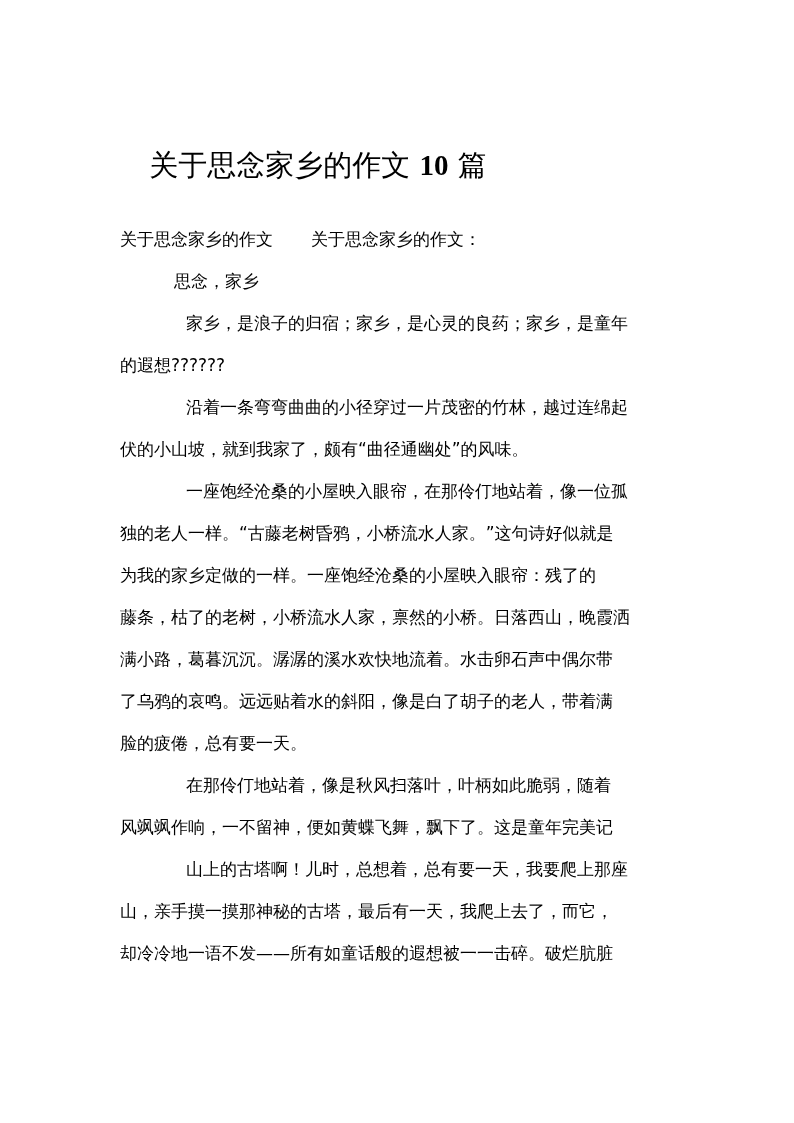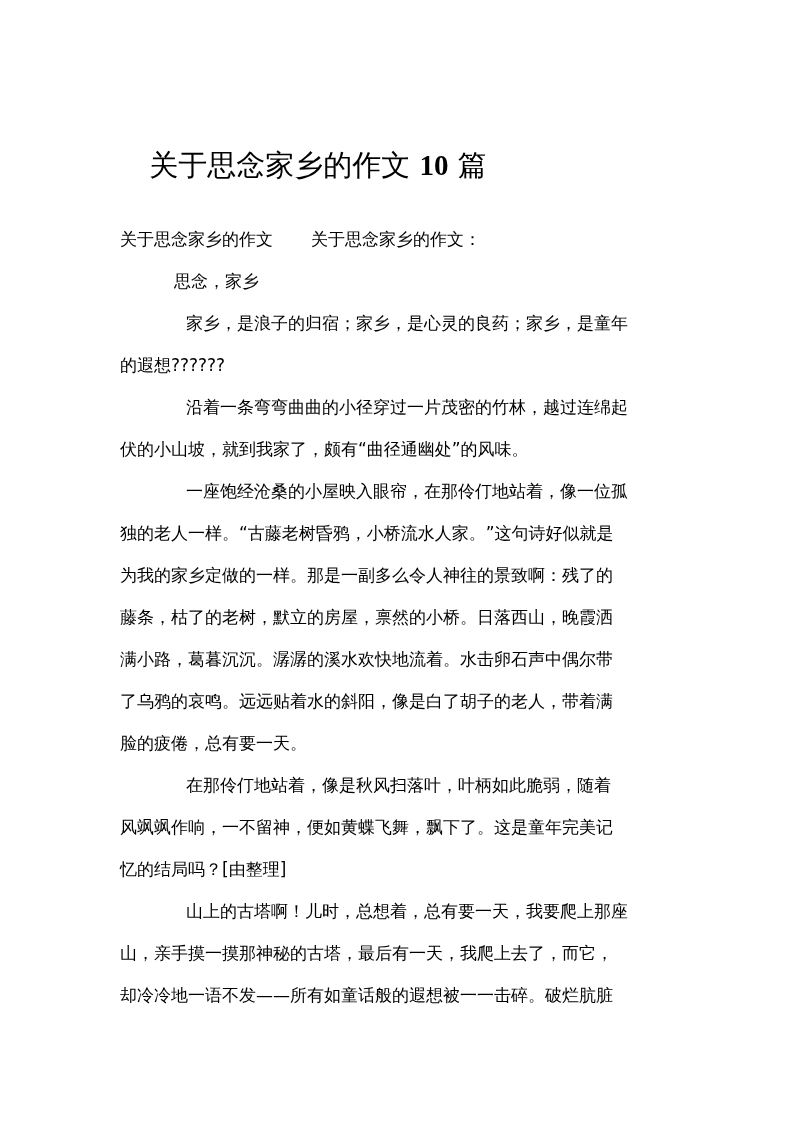--- a/index.html
+++ b/index.html
@@ -51,43 +51,40 @@
     <div class="line left">
         <span>伏的小山坡，就到我家了，颇有“曲径通幽处”的风味。</span>
       </div>
     <div class="line left ind2">
         <span>一座饱经沧桑的小屋映入眼帘，在那伶仃地站着，像一位孤</span>
       </div>
     <div class="line left">
         <span>独的老人一样。“古藤老树昏鸦，小桥流水人家。”这句诗好似就是</span>
       </div>
     <div class="line left">
-        <span>为我的家乡定做的一样。那是一副多么令人神往的景致啊：残了的</span>
+        <span>为我的家乡定做的一样。一座饱经沧桑的小屋映入眼帘：残了的</span>
       </div>
     <div class="line left">
-        <span>藤条，枯了的老树，默立的房屋，禀然的小桥。日落西山，晚霞洒</span>
+        <span>藤条，枯了的老树，小桥流水人家，禀然的小桥。日落西山，晚霞洒</span>
       </div>
     <div class="line left">
         <span>满小路，葛暮沉沉。潺潺的溪水欢快地流着。水击卵石声中偶尔带</span>
       </div>
     <div class="line left">
         <span>了乌鸦的哀鸣。远远贴着水的斜阳，像是白了胡子的老人，带着满</span>
       </div>
     <div class="line left">
         <span>脸的疲倦，总有要一天。</span>
       </div>
     <div class="line left ind2">
         <span>在那伶仃地站着，像是秋风扫落叶，叶柄如此脆弱，随着</span>
       </div>
     <div class="line left">
         <span>风飒飒作响，一不留神，便如黄蝶飞舞，飘下了。这是童年完美记</span>
       </div>
-    <div class="line left">
-        <span>忆的结局吗？[由整理]</span>
-      </div>
     <div class="line left ind2">
         <span>山上的古塔啊！儿时，总想着，总有要一天，我要爬上那座</span>
       </div>
     <div class="line left">
         <span>山，亲手摸一摸那神秘的古塔，最后有一天，我爬上去了，而它，</span>
       </div>
     <div class="line left">
         <span>却冷冷地一语不发——所有如童话般的遐想被一一击碎。破烂肮脏</span>
       </div>
   </div>

